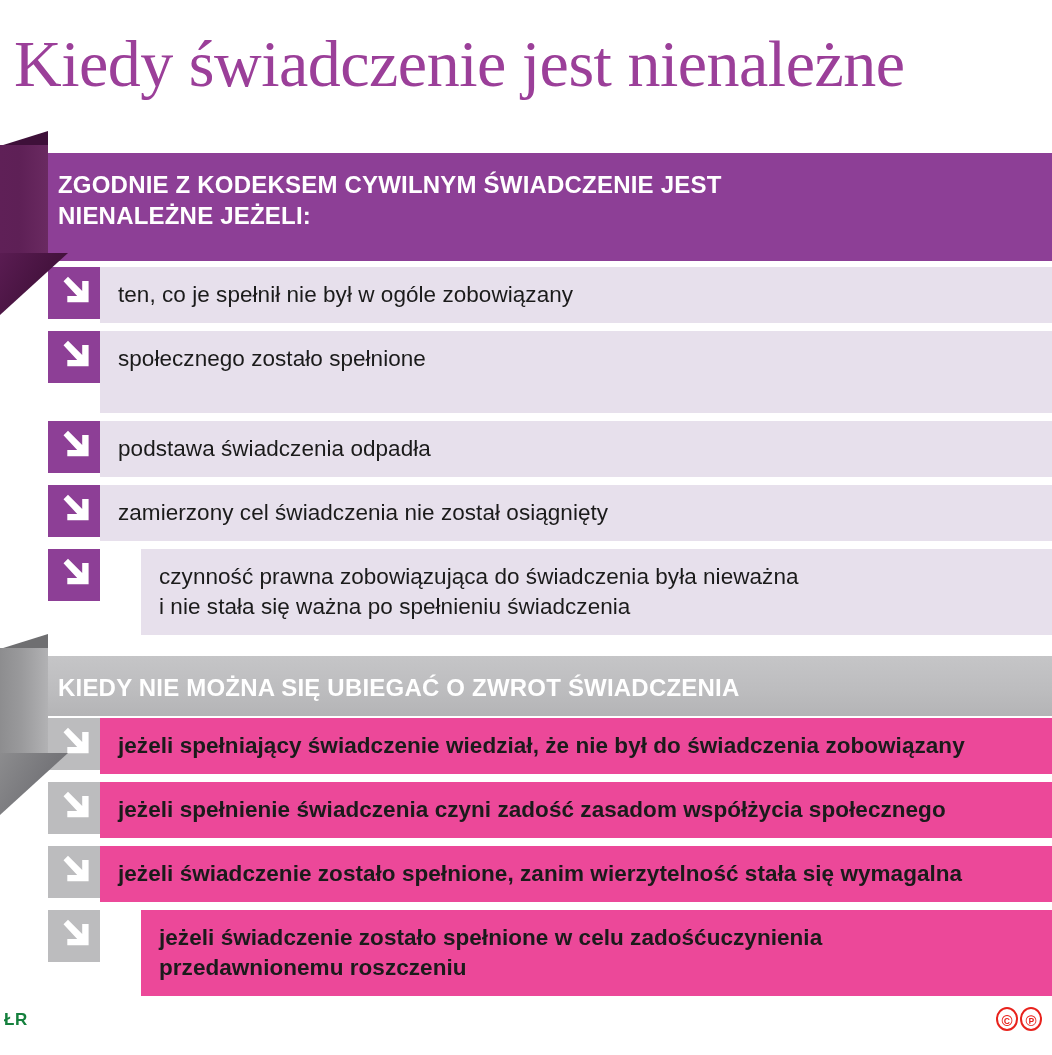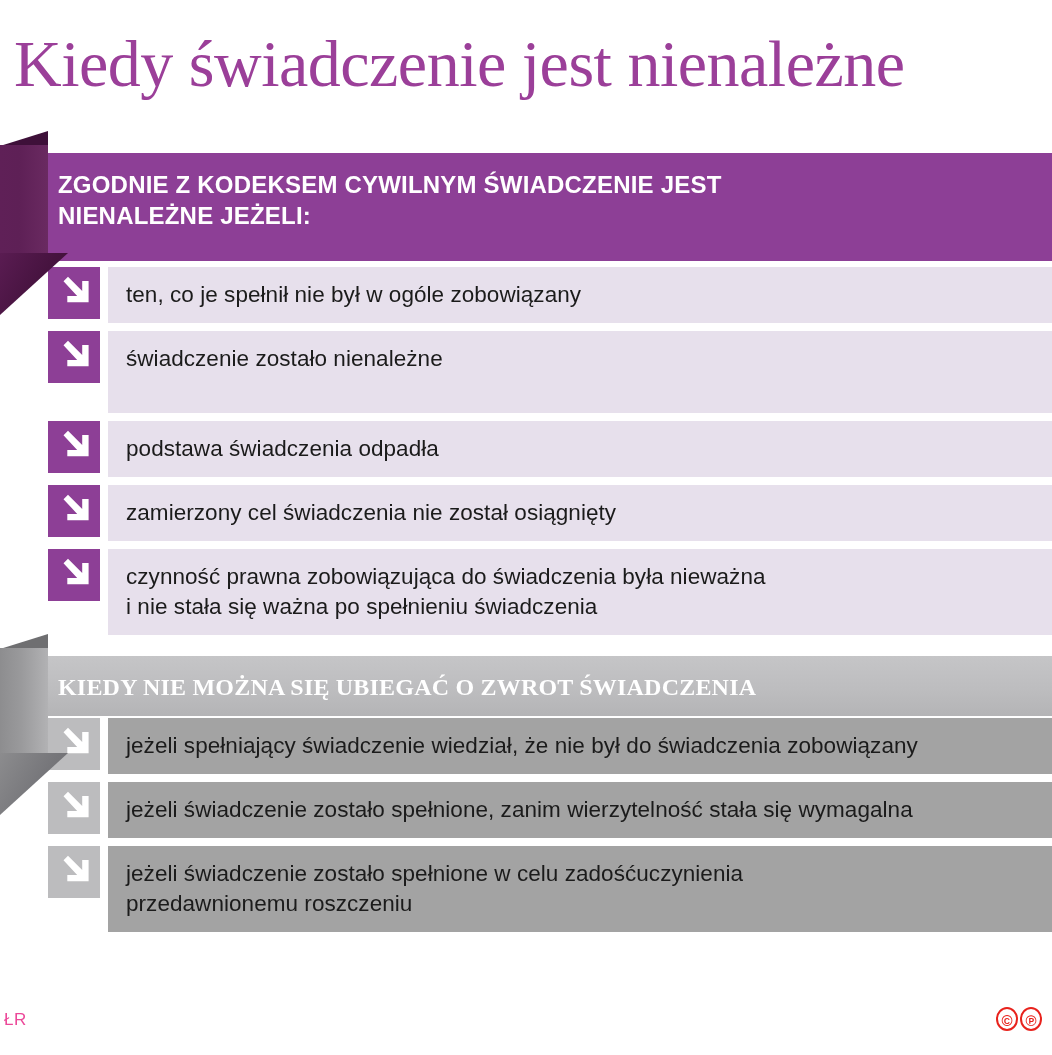--- a/index.html
+++ b/index.html
@@ -121,39 +121,38 @@
     z-index: 1;
   }
   .purple .section-head {
     background: #8d3f96;
     min-height: 108px;
   }
   .gray .section-head {
     background: linear-gradient(180deg, #c5c5c7 0%, #bdbdbf 55%, #b4b4b6 100%);
     min-height: 59px;
     padding-bottom: 13px;
-    font-family: Liberation Serif, serif;
   }
   .section-head .line { display: block; }
 
   
   .rows {
     position: absolute;
     left: 48px;
     width: 1004px;
   }
   .purple .rows { top: 136px; }
   .gray   .rows { top: 84px; }
 
   .row {
     display: flex;
     align-items: stretch;
     margin-bottom: 8px;
   }
-  .row:last-child { margin-bottom: 0; }
+  .row:last-child { margin-bottom: 0; gap: 41px; }
 
   .row-icon {
     flex: 0 0 52px;
     width: 52px;
     height: 52px;
     position: relative;
     align-self: flex-start;
   }
   .purple .row-icon { background: #8d3f96; }
   .gray   .row-icon { background: #bcbcbe; }
@@ -162,52 +161,51 @@
     position: absolute;
     left: 9px;
     top: 9px;
     width: 34px;
     height: 34px;
     display: block;
   }
 
   .row-text {
     flex: 1 1 auto;
-    margin-left: 8px;
     box-sizing: border-box;
     padding: 13px 16px 13px 18px;
     font-size: 22.5px;
     line-height: 30px;
     color: #1b1b1b;
     letter-spacing: 0.05px;
   }
   .purple .row-text { background: #e7e0ec; }
-  .gray   .row-text { background: #a3a3a3; }
+  .gray   .row-text { background: #ec4899; font-weight: bold; }
 
   .row-text .line { display: block; white-space: nowrap; }
 
   
   .row.h1 .row-text { min-height: 52px; }
   .row.h2 .row-text { min-height: 82px; }
 
   
   .footer {
     position: absolute;
     left: 0;
     top: 1004px;
     width: 1052px;
     height: 40px;
   }
   .footer-credit {
     position: absolute;
     left: 4px;
     top: 6px;
     font-size: 17px;
-    font-weight: normal;
-    color: #ec4899;
+    font-weight: bold;
+    color: #15803d;
     letter-spacing: 0.5px;
   }
   .footer-mark {
     position: absolute;
     right: 10px;
     top: 3px;
     display: flex;
     gap: 2px;
   }
   .mark-badge {
@@ -256,21 +254,21 @@
         </div>
       </div>
 
       <div class="row h2">
         <div class="row-icon">
           <svg viewBox="0 0 34 34" aria-hidden="true">
             <path fill="#ffffff" d="M6.5 5.2 L11.0 0.7 L25.2 14.9 L25.2 5.0 L31.6 5.0 L31.6 26.3 L10.3 26.3 L10.3 19.9 L20.2 19.9 Z"></path>
           </svg>
         </div>
         <div class="row-text">
-          <span class="line">świadczenie zostało nienależne</span>
+          <span class="line">społecznego zostało spełnione</span>
         </div>
       </div>
 
       <div class="row h1">
         <div class="row-icon">
           <svg viewBox="0 0 34 34" aria-hidden="true">
             <path fill="#ffffff" d="M6.5 5.2 L11.0 0.7 L25.2 14.9 L25.2 5.0 L31.6 5.0 L31.6 26.3 L10.3 26.3 L10.3 19.9 L20.2 19.9 Z"></path>
           </svg>
         </div>
         <div class="row-text">
@@ -321,20 +319,30 @@
         <div class="row-icon">
           <svg viewBox="0 0 34 34" aria-hidden="true">
             <path fill="#ffffff" d="M6.5 5.2 L11.0 0.7 L25.2 14.9 L25.2 5.0 L31.6 5.0 L31.6 26.3 L10.3 26.3 L10.3 19.9 L20.2 19.9 Z"></path>
           </svg>
         </div>
         <div class="row-text">
           <span class="line">jeżeli spełniający świadczenie wiedział, że nie był do świadczenia zobowiązany</span>
         </div>
       </div>
 
+      <div class="row h1">
+        <div class="row-icon">
+          <svg viewBox="0 0 34 34" aria-hidden="true">
+            <path fill="#ffffff" d="M6.5 5.2 L11.0 0.7 L25.2 14.9 L25.2 5.0 L31.6 5.0 L31.6 26.3 L10.3 26.3 L10.3 19.9 L20.2 19.9 Z"></path>
+          </svg>
+        </div>
+        <div class="row-text">
+          <span class="line">jeżeli spełnienie świadczenia czyni zadość zasadom współżycia społecznego</span>
+        </div>
+      </div>
 
       <div class="row h1">
         <div class="row-icon">
           <svg viewBox="0 0 34 34" aria-hidden="true">
             <path fill="#ffffff" d="M6.5 5.2 L11.0 0.7 L25.2 14.9 L25.2 5.0 L31.6 5.0 L31.6 26.3 L10.3 26.3 L10.3 19.9 L20.2 19.9 Z"></path>
           </svg>
         </div>
         <div class="row-text">
           <span class="line">jeżeli świadczenie zostało spełnione, zanim wierzytelność stała się wymagalna</span>
         </div>

